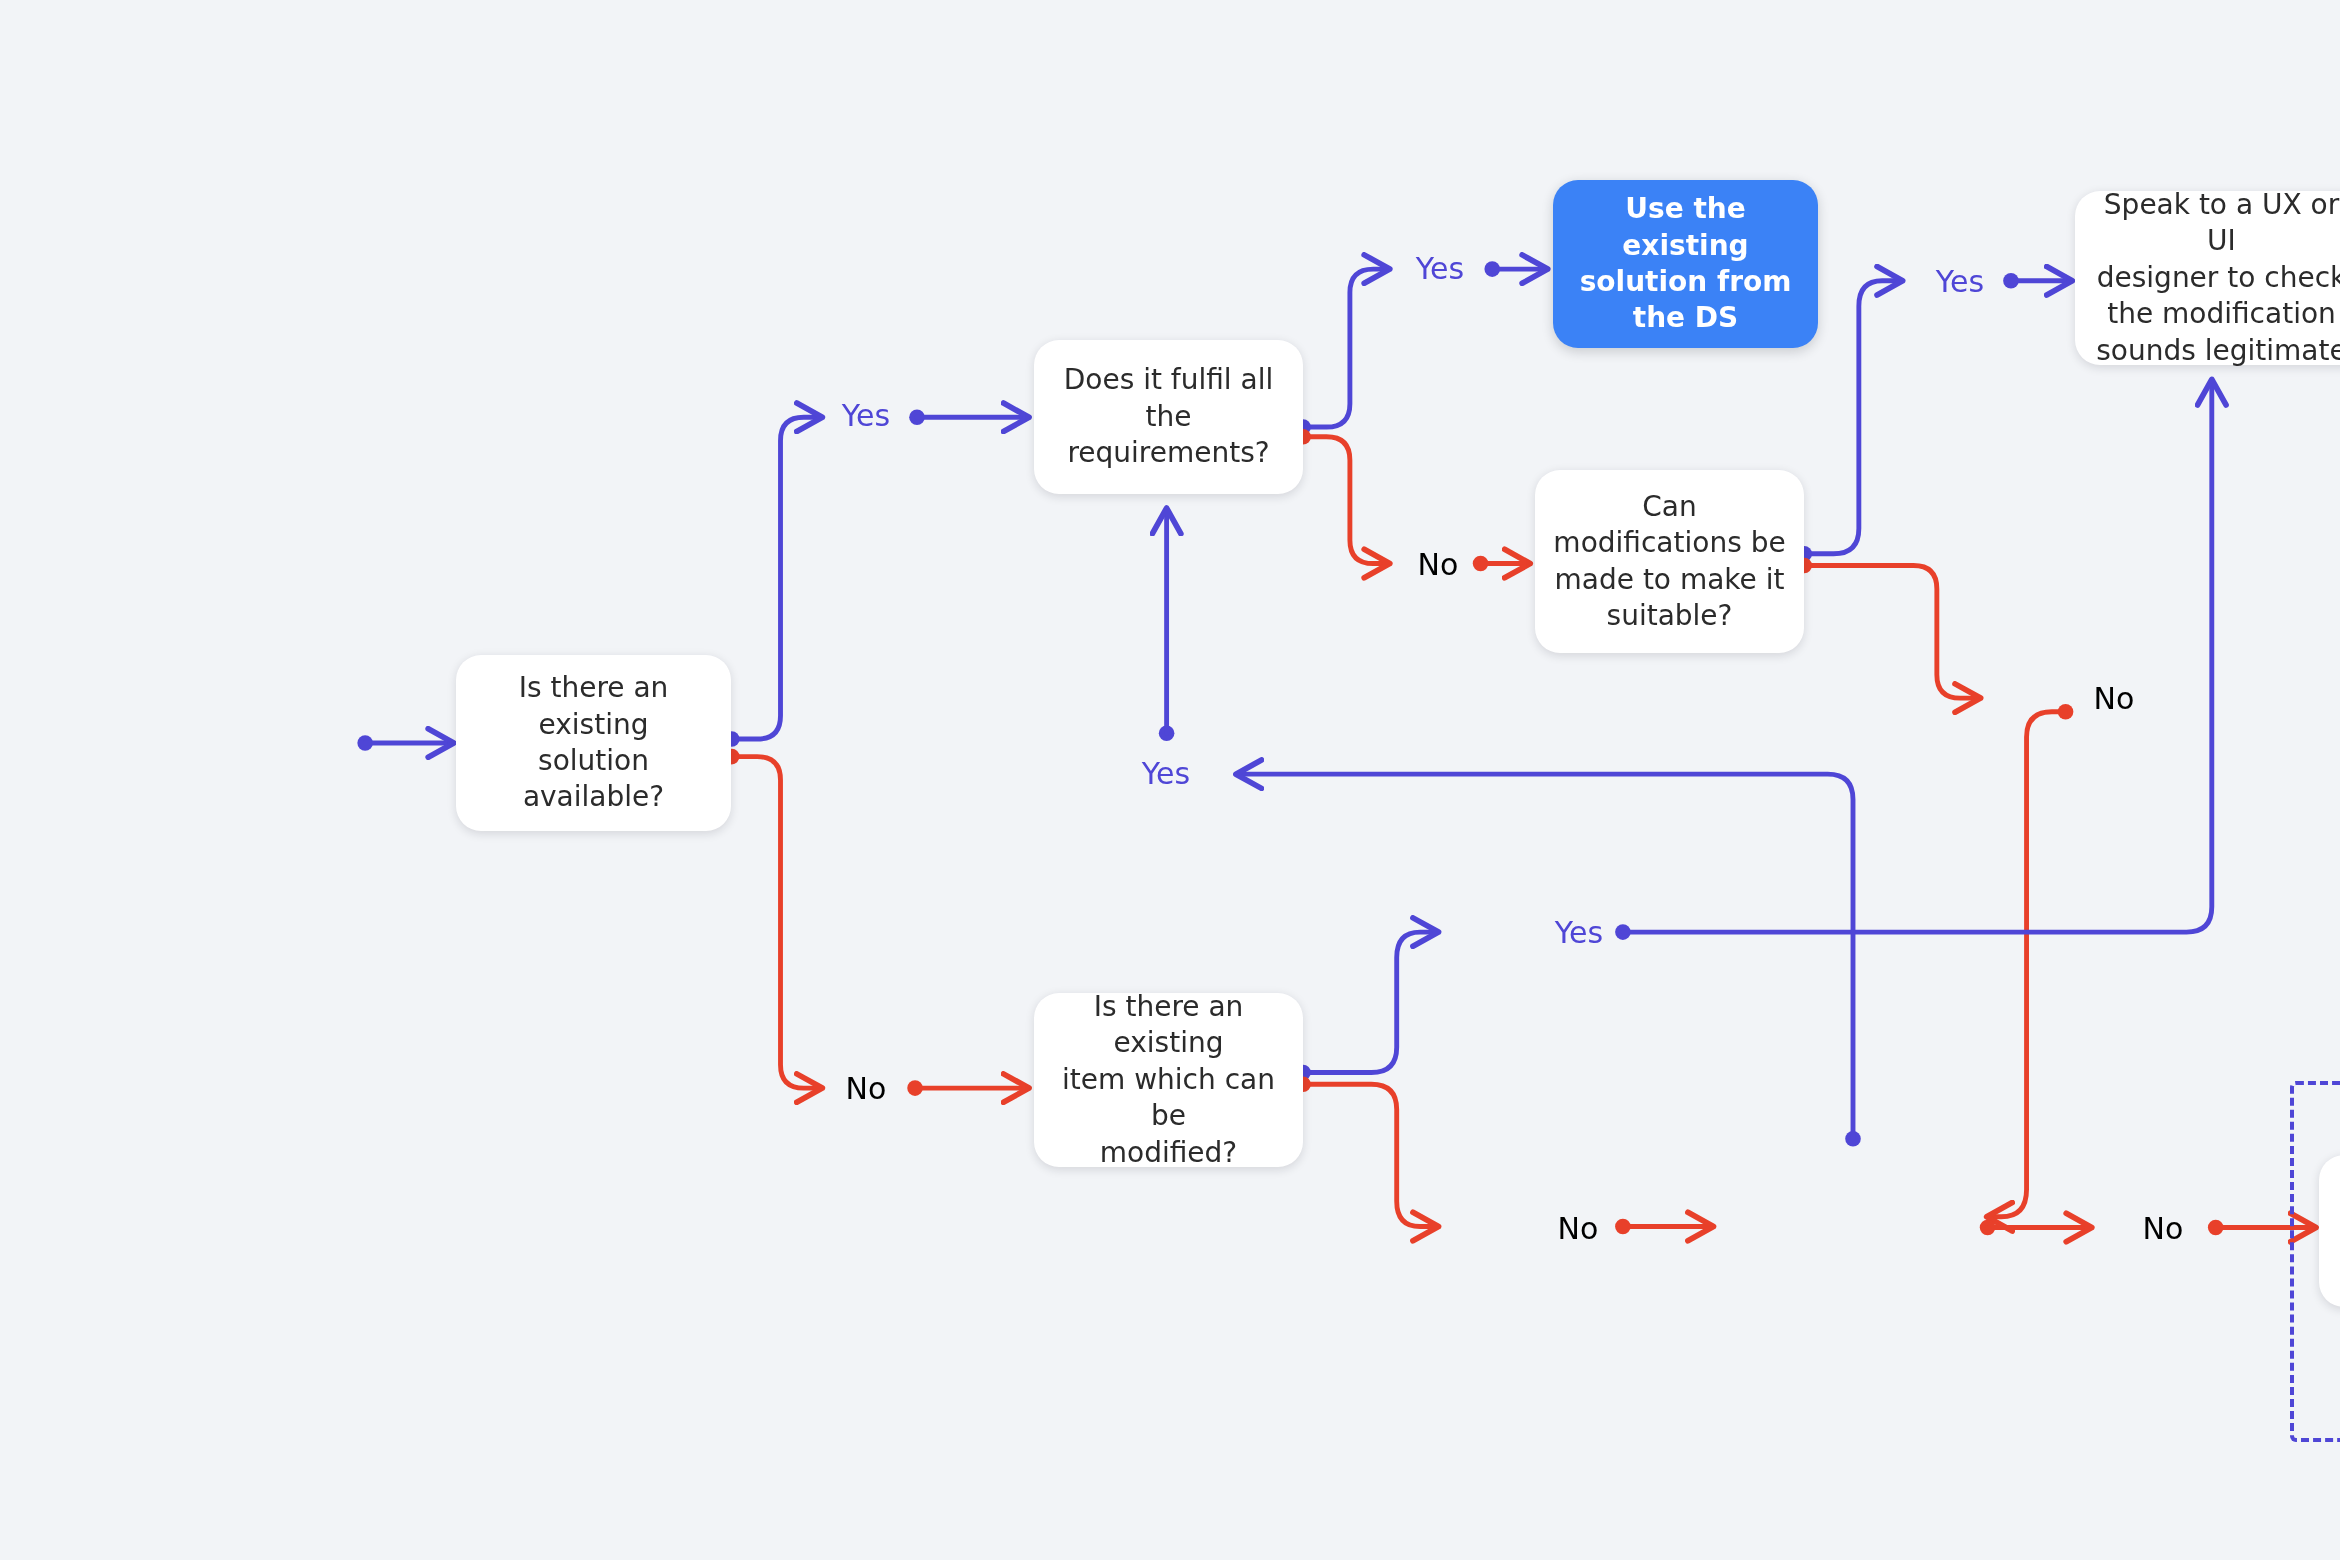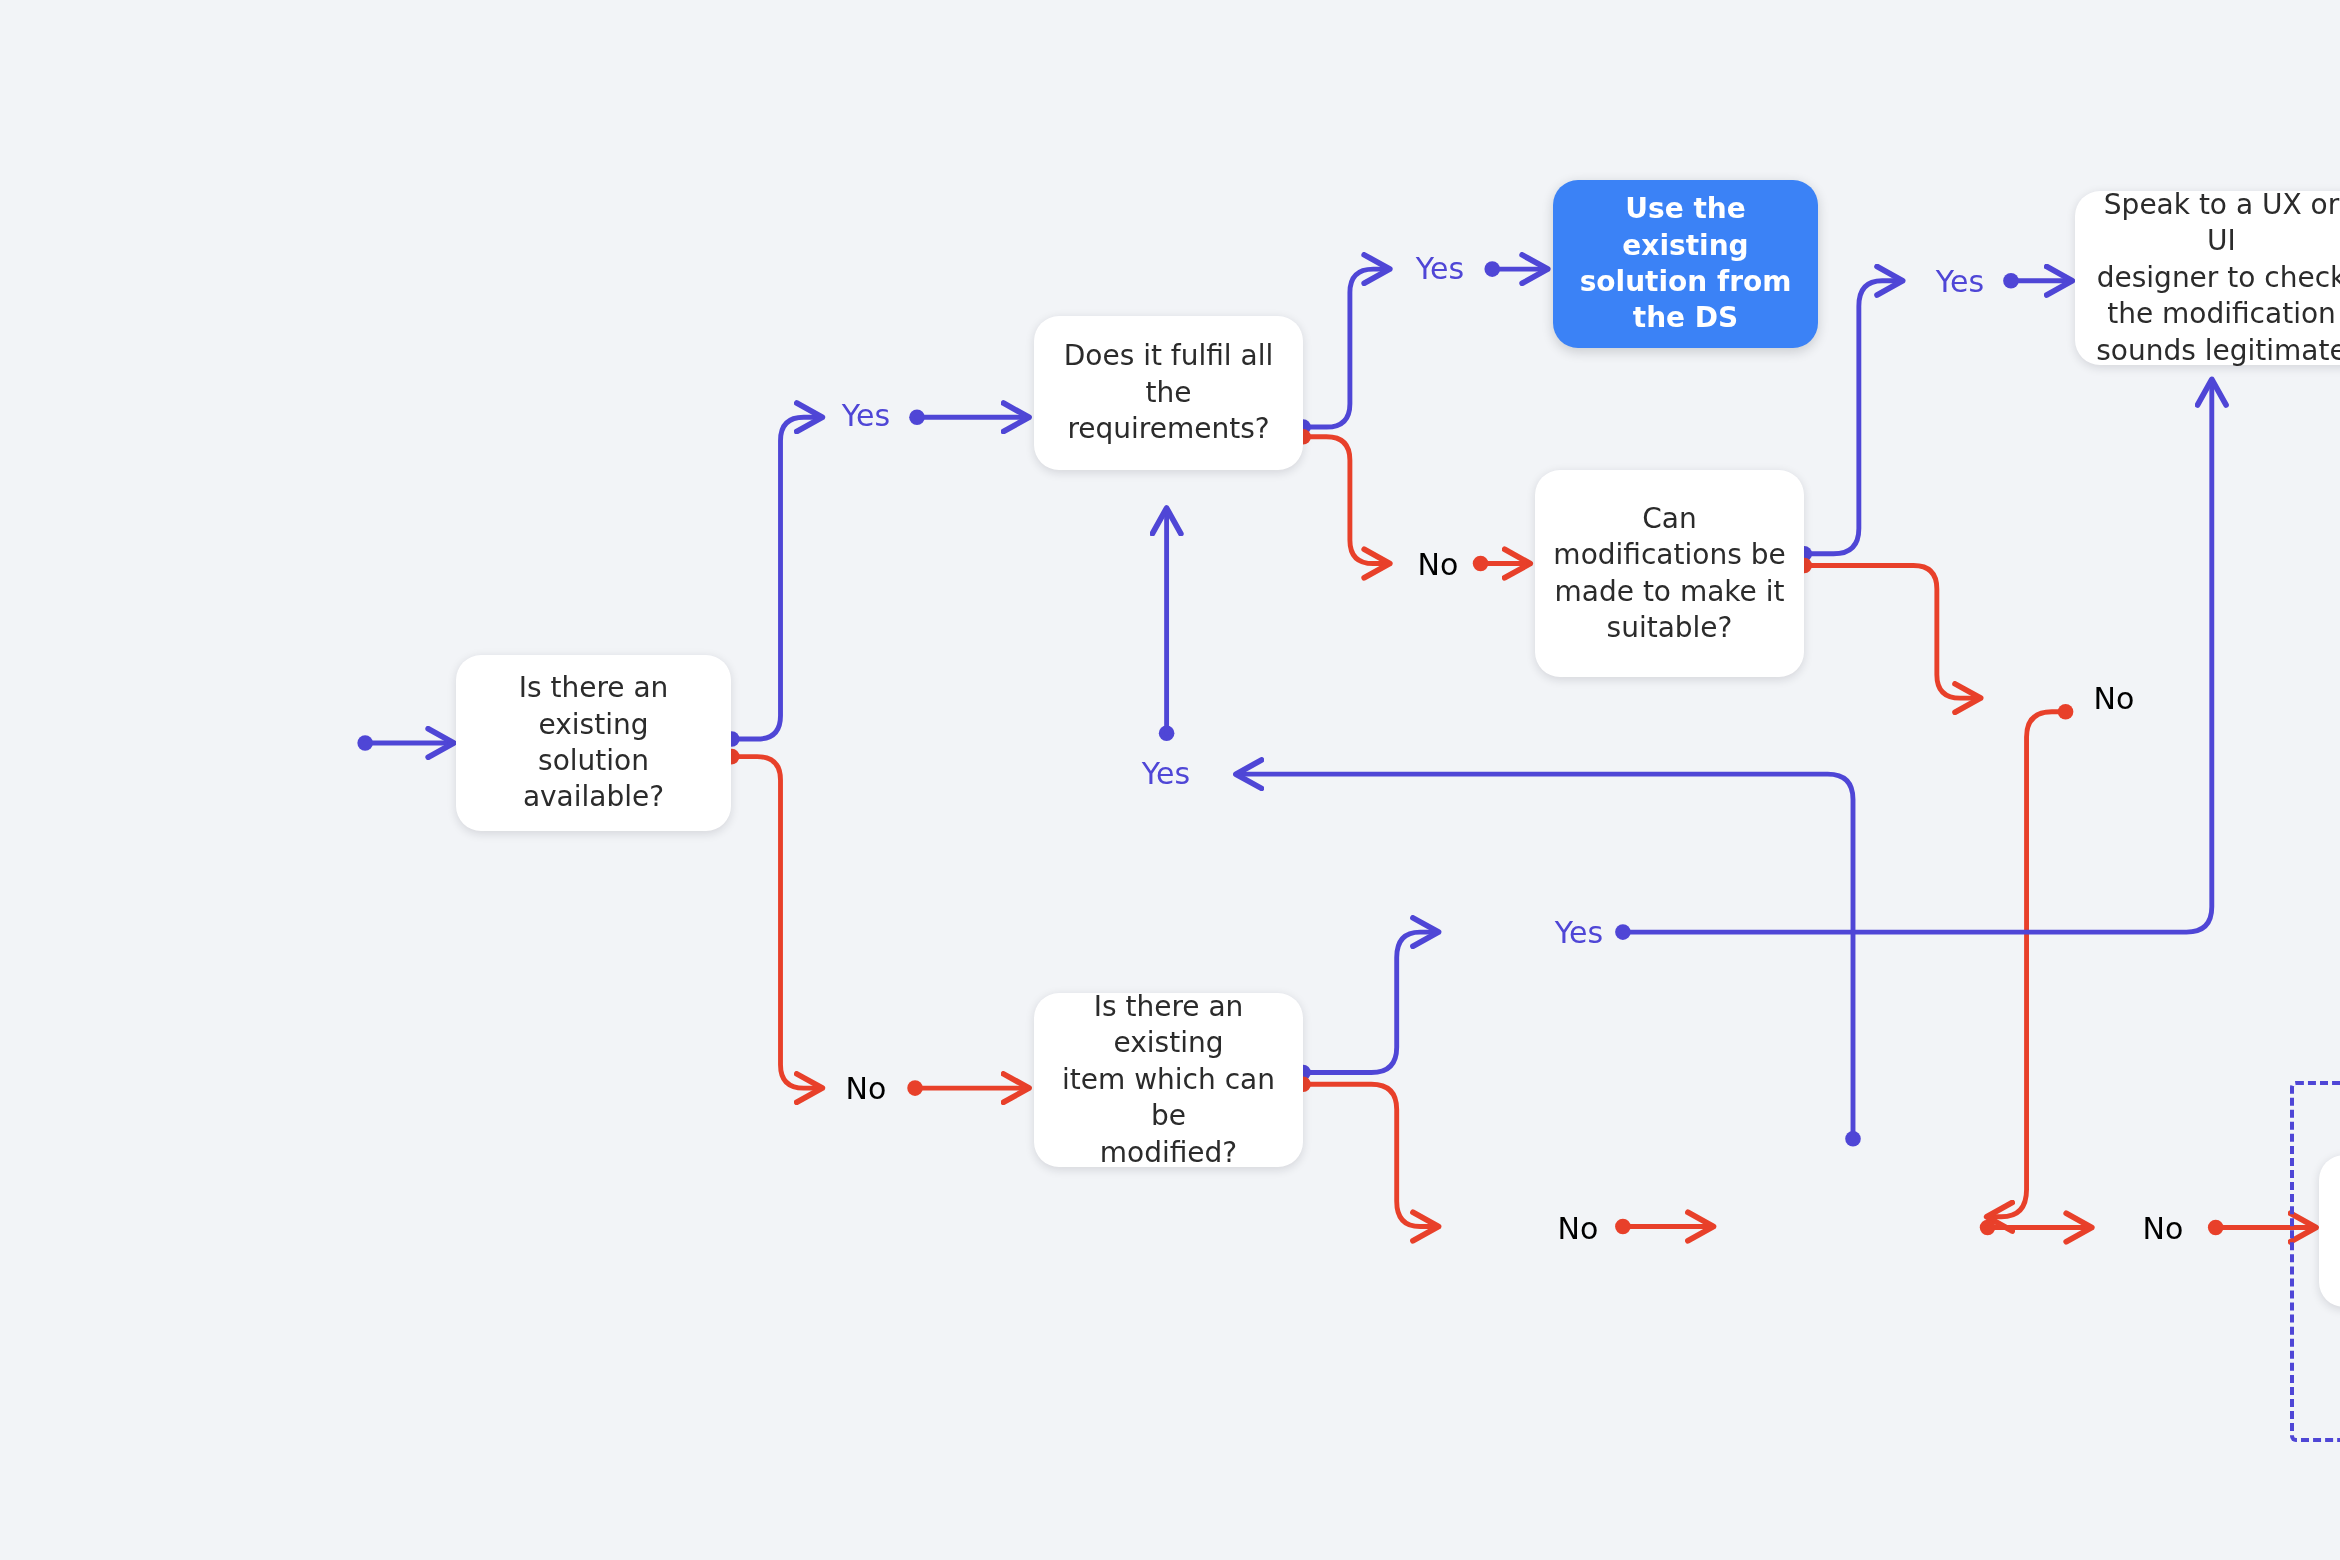--- a/index.html
+++ b/index.html
@@ -150,32 +150,32 @@
   </svg>
 
   <div class="dashgroup" style="left:2290px;top:1081px;width:127px;height:361px;"></div>
 
 
   <div class="node" style="left:456px;top:655px;width:275px;height:176px;">
     <span class="txt">Is there an existing
 solution available?</span>
   </div>
 
-  <div class="node" style="left:1034px;top:316px;width:269px;height:154px;">
+  <div class="node" style="left:1034px;top:340px;width:269px;height:154px;">
     <span class="txt">Does it fulfil all the
 requirements?</span>
   </div>
 
   <div class="node accent" style="left:1553px;top:180px;width:265px;height:168px;">
     <span class="txt">Use the existing
 solution from
 the DS</span>
   </div>
 
-  <div class="node" style="left:1535px;top:470px;width:269px;height:207px;">
+  <div class="node" style="left:1535px;top:470px;width:269px;height:183px;">
     <span class="txt">Can
 modifications be
 made to make it
 suitable?</span>
   </div>
 
   <div class="node" style="left:2075px;top:191px;width:293px;height:174px;">
     <span class="txt">Speak to a UX or UI
 designer to check
 the modification

